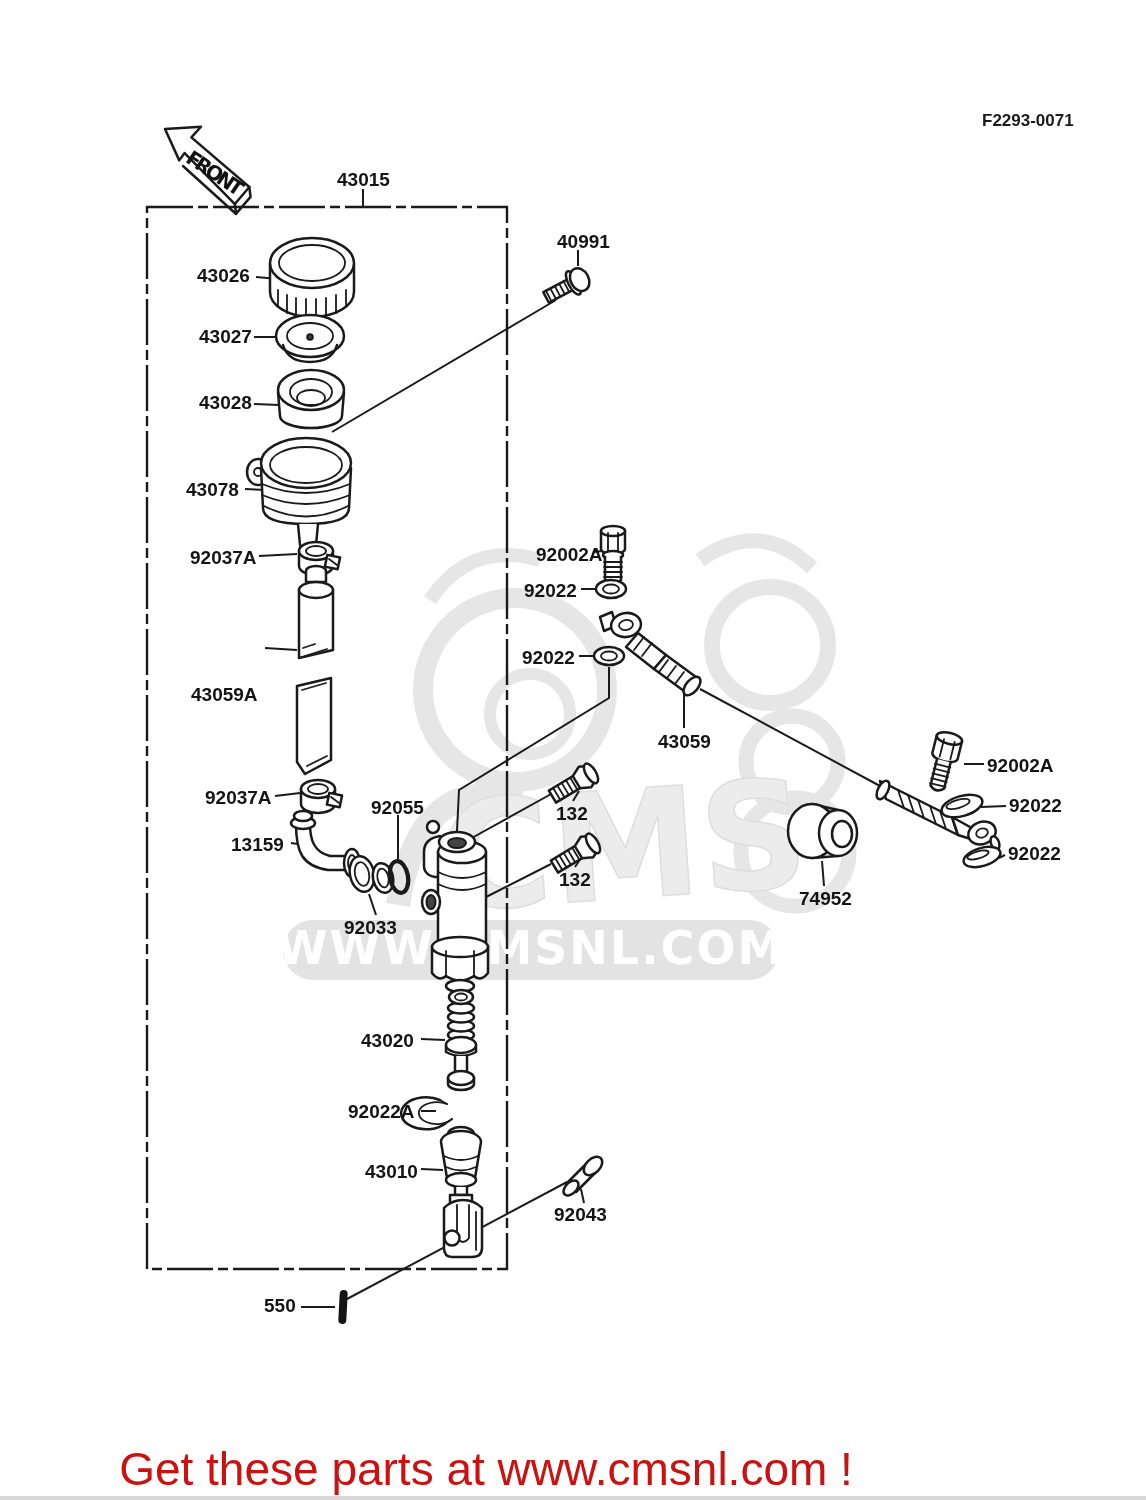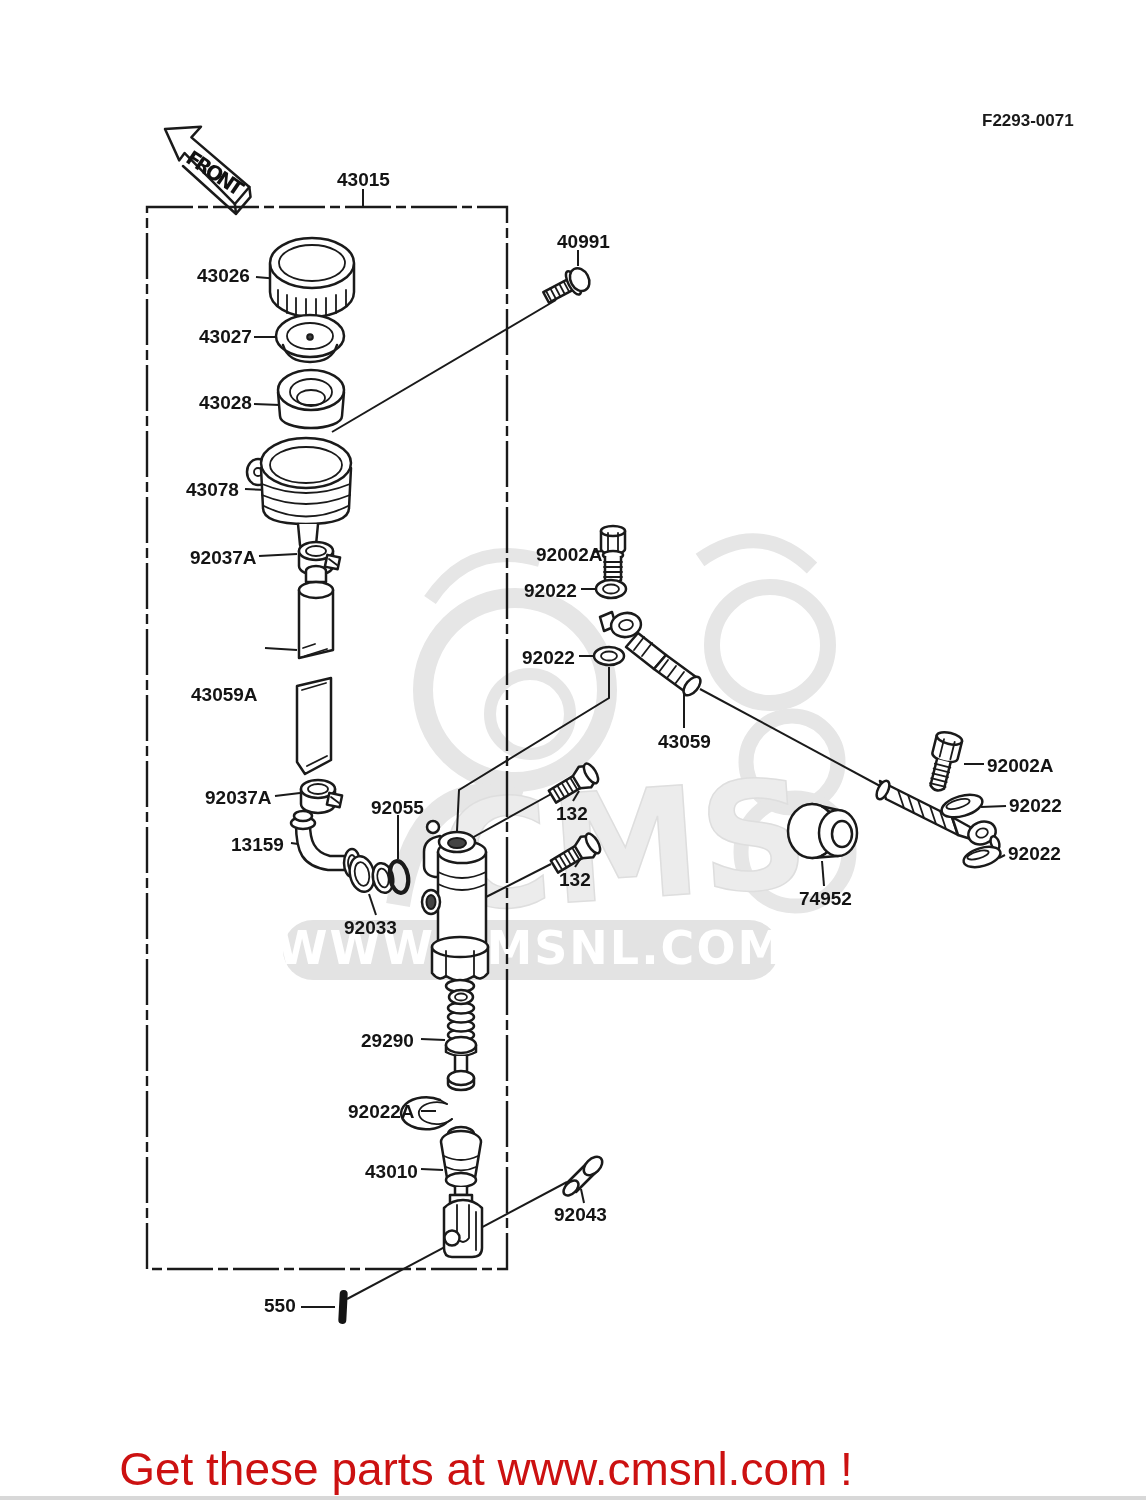--- a/index.html
+++ b/index.html
@@ -332,21 +332,21 @@
   <div class="plabel" style="left:536px;top:544px;">92002A</div>
   <div class="plabel" style="left:524px;top:580px;">92022</div>
   <div class="plabel" style="left:522px;top:647px;">92022</div>
   <div class="plabel" style="left:658px;top:731px;">43059</div>
   <div class="plabel" style="left:556px;top:803px;">132</div>
   <div class="plabel" style="left:559px;top:869px;">132</div>
   <div class="plabel" style="left:987px;top:755px;">92002A</div>
   <div class="plabel" style="left:1009px;top:795px;">92022</div>
   <div class="plabel" style="left:1008px;top:843px;">92022</div>
   <div class="plabel" style="left:799px;top:888px;">74952</div>
-  <div class="plabel" style="left:361px;top:1030px;">29290</div>
+  <div class="plabel" style="left:361px;top:1030px;">43020</div>
   <div class="plabel" style="left:348px;top:1101px;">92022A</div>
   <div class="plabel" style="left:365px;top:1161px;">43010</div>
   <div class="plabel" style="left:554px;top:1204px;">92043</div>
   <div class="plabel" style="left:264px;top:1295px;">550</div>
 
   <div class="footer-text">Get these parts at www.cmsnl.com !</div>
   <div class="bottom-strip"></div>
 </div>
 
 </body></html>

